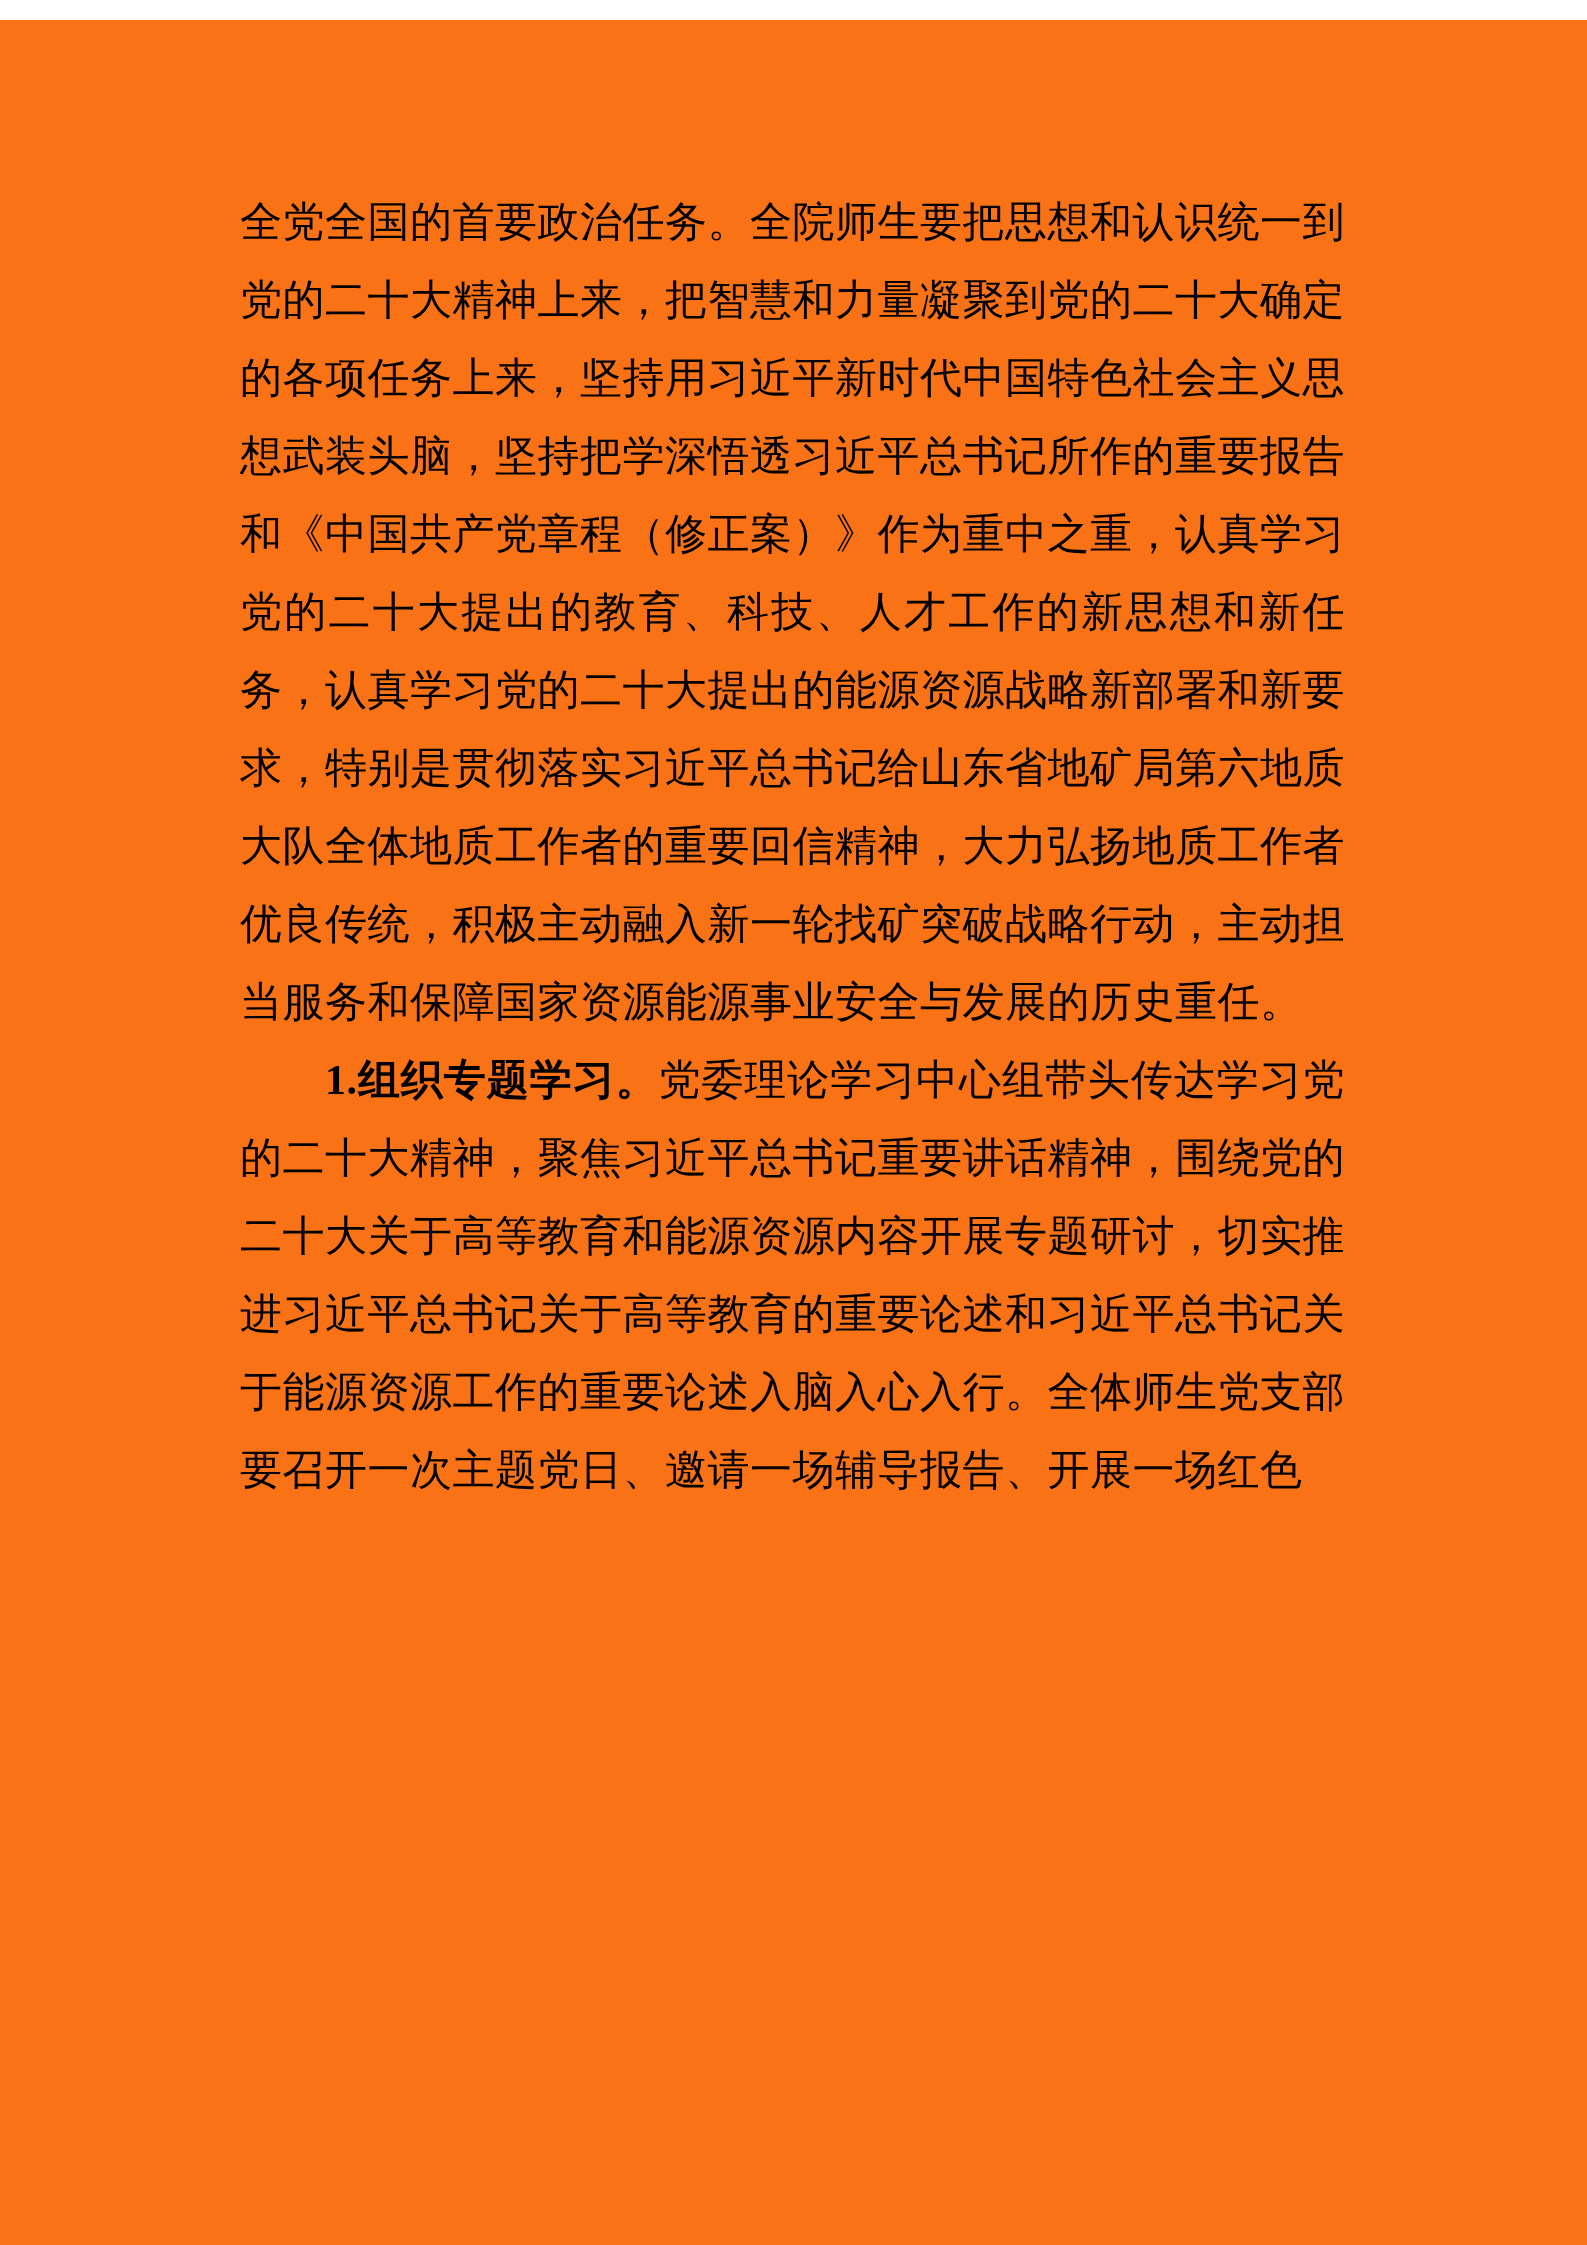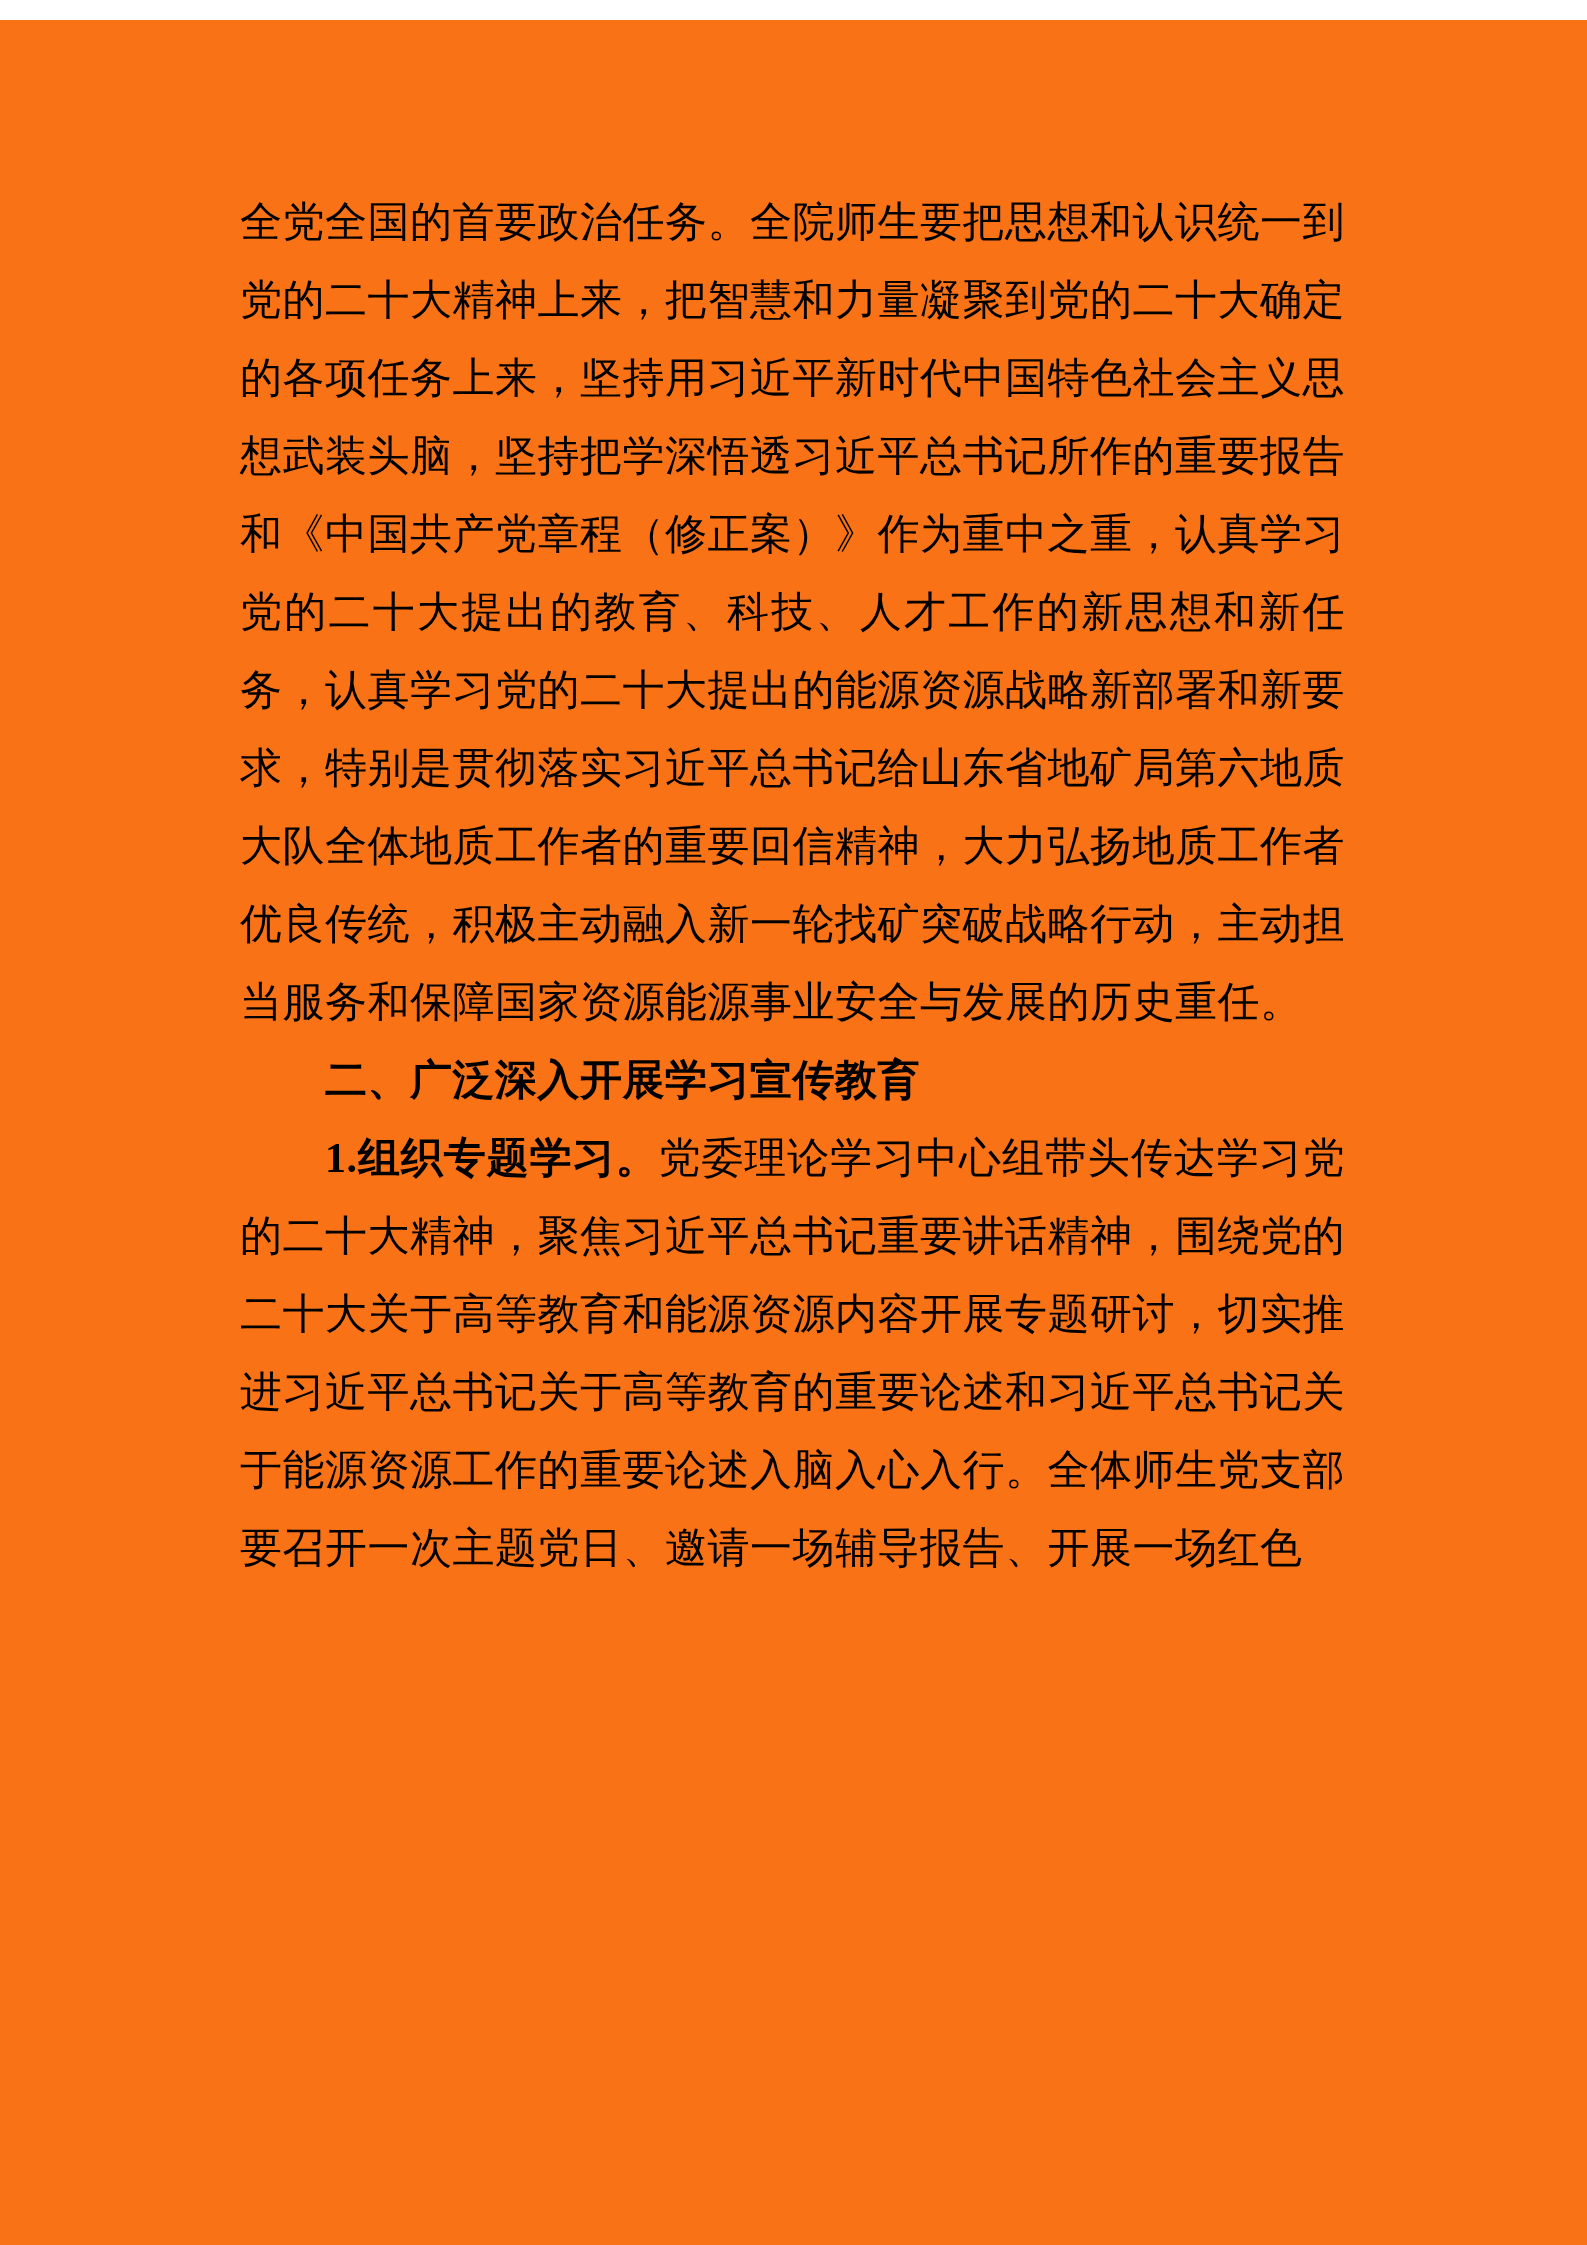--- a/index.html
+++ b/index.html
@@ -48,16 +48,15 @@
   .run-regular {
     font-weight: normal;
   }
 </style>
 </head>
 <body>
 
 <div class="page">
   <div class="content" id="document-content">
       <p class="para-body"><span class="run-regular">全党全国的首要政治任务。全院师生要把思想和认识统一到党的二十大精神上来，把智慧和力量凝聚到党的二十大确定的各项任务上来，坚持用习近平新时代中国特色社会主义思想武装头脑，坚持把学深悟透习近平总书记所作的重要报告和《中国共产党章程（修正案）》作为重中之重，认真学习党的二十大提出的教育、科技、人才工作的新思想和新任务，认真学习党的二十大提出的能源资源战略新部署和新要求，特别是贯彻落实习近平总书记给山东省地矿局第六地质大队全体地质工作者的重要回信精神，大力弘扬地质工作者优良传统，积极主动融入新一轮找矿突破战略行动，主动担当服务和保障国家资源能源事业安全与发展的历史重任。</span></p>
-      <p class="para-heading indent"><span class="run-bold">二、广泛深入开展学习宣传教育</span></p>
       <p class="para-body indent"><span class="run-bold">1.组织专题学习。</span><span class="run-regular">党委理论学习中心组带头传达学习党的二十大精神，聚焦习近平总书记重要讲话精神，围绕党的二十大关于高等教育和能源资源内容开展专题研讨，切实推进习近平总书记关于高等教育的重要论述和习近平总书记关于能源资源工作的重要论述入脑入心入行。全体师生党支部要召开一次主题党日、邀请一场辅导报告、开展一场红色</span></p>
     </div>
 </div>
 
 </body></html>

